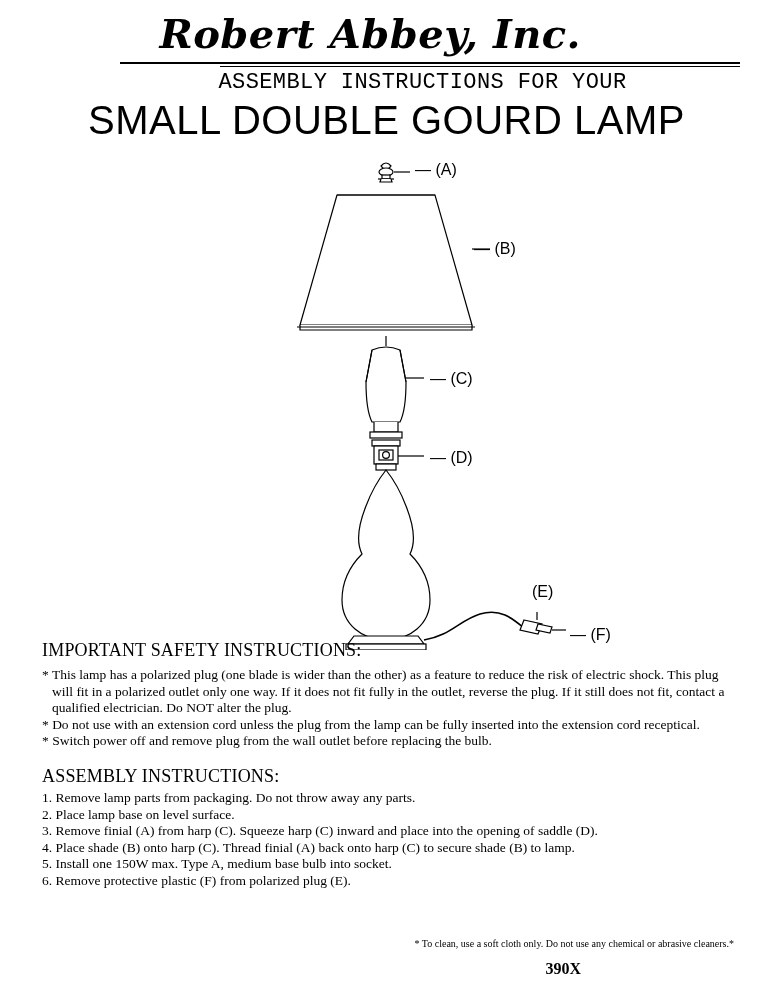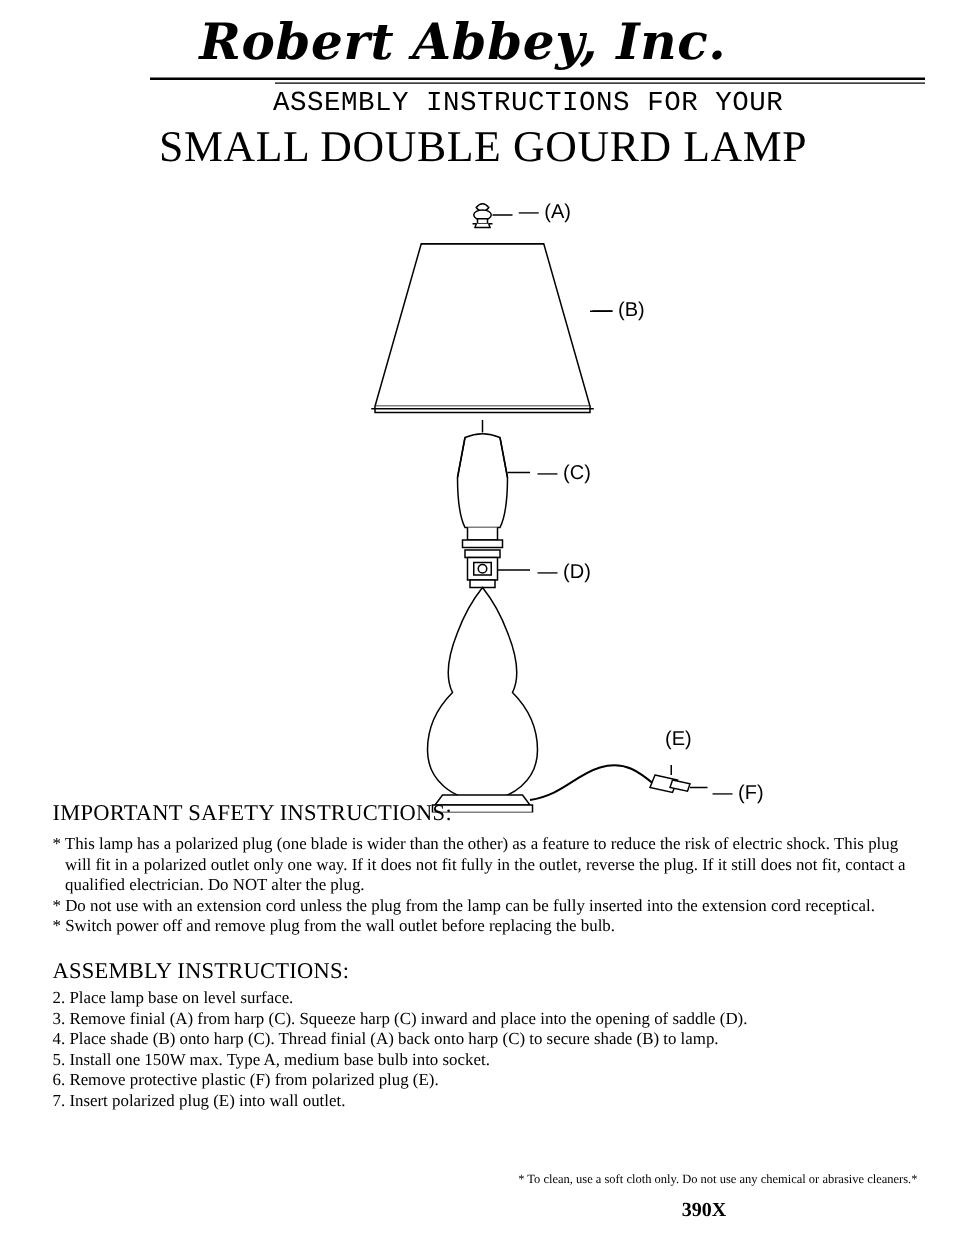--- a/index.html
+++ b/index.html
@@ -66,22 +66,22 @@
     font-size: 22px;
     letter-spacing: 0.4px;
     margin-left: 36px;
   }
   .title-2 {
     position: absolute;
     top: 98px;
     left: 0;
     width: 773px;
     text-align: center;
-    font-family: Liberation Serif, serif;
-    font-size: 35px;
+    font-family: Liberation Sans, sans-serif;
+    font-size: 40px;
     letter-spacing: 0.5px;
   }
 
   
   .diagram {
     position: absolute;
     left: 0;
     top: 150px;
     width: 773px;
     height: 500px;
@@ -227,25 +227,25 @@
 
   <div id="safety-head" class="section-head">IMPORTANT SAFETY INSTRUCTIONS:</div>
   <div id="safety-list" class="body-block">
     <p class="bullet-line indent">* This lamp has a polarized plug (one blade is wider than the other) as a feature to reduce the risk of electric shock. This plug will fit in a polarized outlet only one way. If it does not fit fully in the outlet, reverse the plug. If it still does not fit, contact a qualified electrician. Do NOT alter the plug.</p>
     <p class="bullet-line">* Do not use with an extension cord unless the plug from the lamp can be fully inserted into the extension cord receptical.</p>
     <p class="bullet-line">* Switch power off and remove plug from the wall outlet before replacing the bulb.</p>
   </div>
 
   <div id="assembly-head" class="section-head">ASSEMBLY INSTRUCTIONS:</div>
   <div id="assembly-list" class="body-block">
+    <p class="num-line">1. Remove lamp parts from packaging. Do not throw away any parts.</p>
     <p class="num-line">2. Place lamp base on level surface.</p>
     <p class="num-line">3. Remove finial (A) from harp (C). Squeeze harp (C) inward and place into the opening of saddle (D).</p>
     <p class="num-line">4. Place shade (B) onto harp (C). Thread finial (A) back onto harp (C) to secure shade (B) to lamp.</p>
     <p class="num-line">5. Install one 150W max. Type A, medium base bulb into socket.</p>
     <p class="num-line">6. Remove protective plastic (F) from polarized plug (E).</p>
-    <p class="num-line">7. Insert polarized plug (E) into wall outlet.</p>
   </div>
 
   <div id="clean-note" class="body-block">* To clean, use a soft cloth only.  Do not use any chemical or abrasive cleaners.*</div>
 
   <div class="footer-code">390X</div>
 
 </div>
 
 </body></html>

